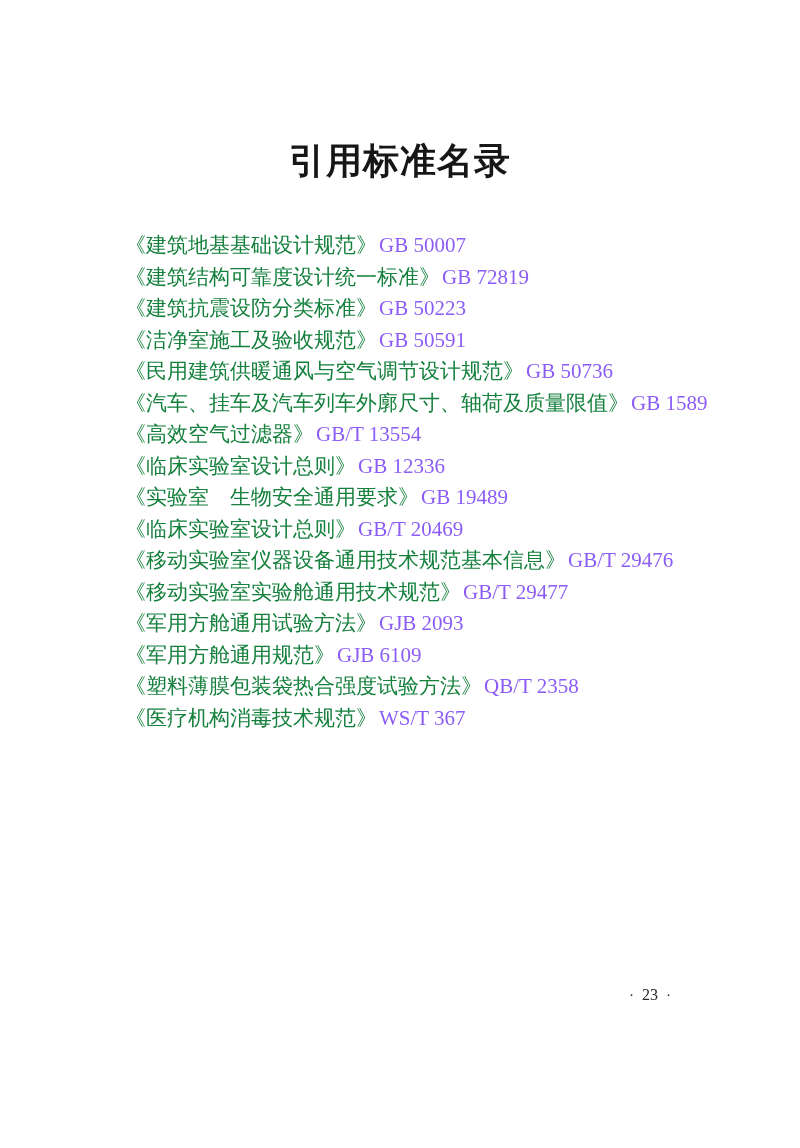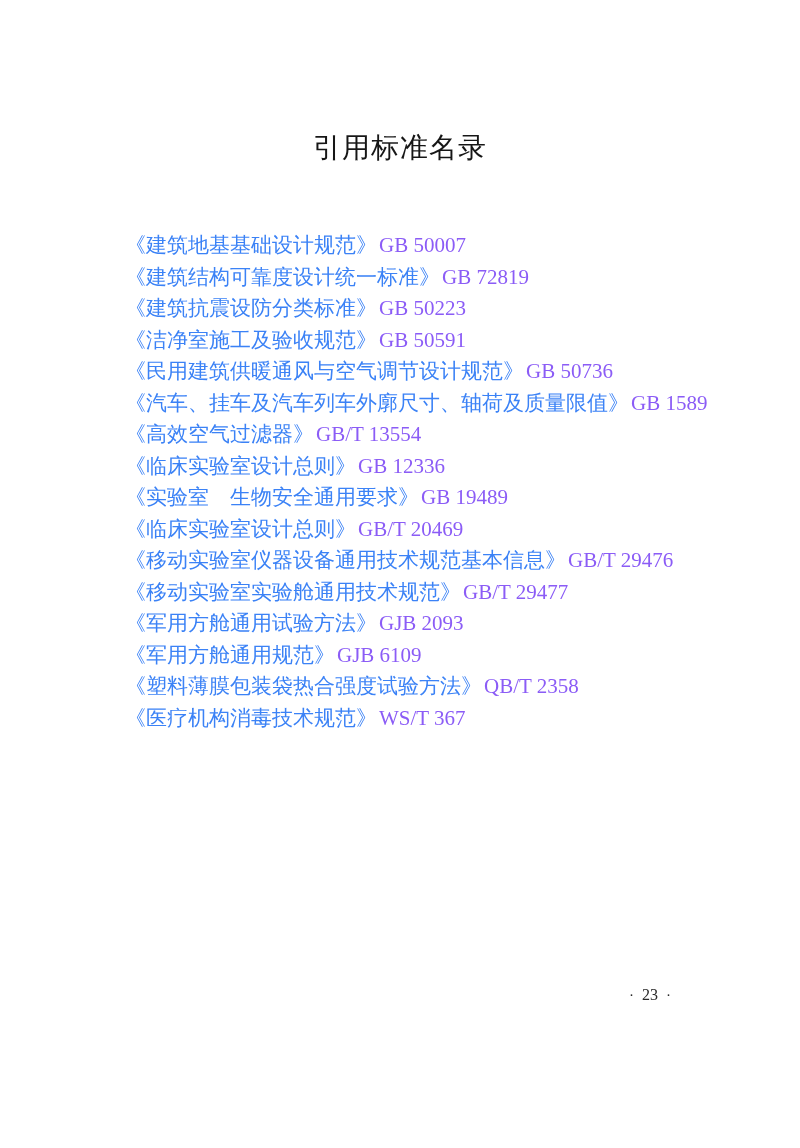--- a/index.html
+++ b/index.html
@@ -14,41 +14,41 @@
     background: #ffffff;
     font-family: "Liberation Serif", "DejaVu Serif", serif;
     color: #1b1b1b;
     overflow: hidden;
   }
   .title {
     position: absolute;
     top: 129px;
     left: 0;
     right: 0;
-    margin: 0;
+    margin: 8px;
     text-align: center;
-    font-size: 28px;
-    font-weight: 400;
+    font-size: 36px;
+    font-weight: 700;
     letter-spacing: 1px;
     color: #161616;
   }
   .standards {
     position: absolute;
     left: 125px;
     top: 230px;
     right: 60px;
     font-size: 21px;
     line-height: 31.5px;
     white-space: nowrap;
   }
   .std {
     height: 31.5px;
   }
   .std-name {
-    color: #3b82f6;
+    color: #15803d;
     font-family: Liberation Mono, monospace;
   }
   .std-code {
     color: #8b5cf6;
     margin-left: 2px;
   }
   .footer {
     position: absolute;
     top: 986px;
     left: 560px;

